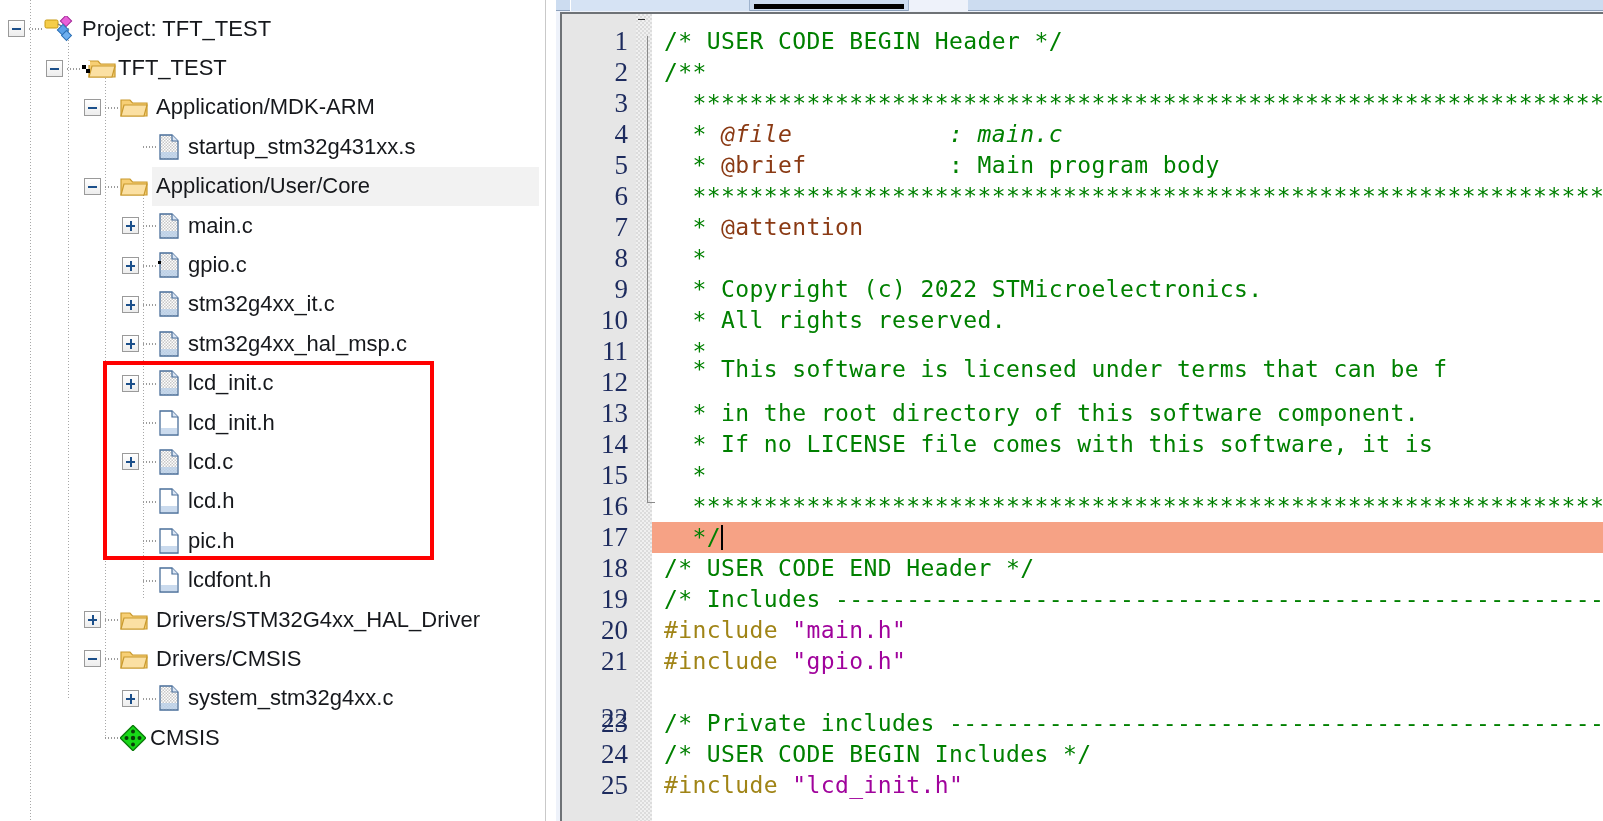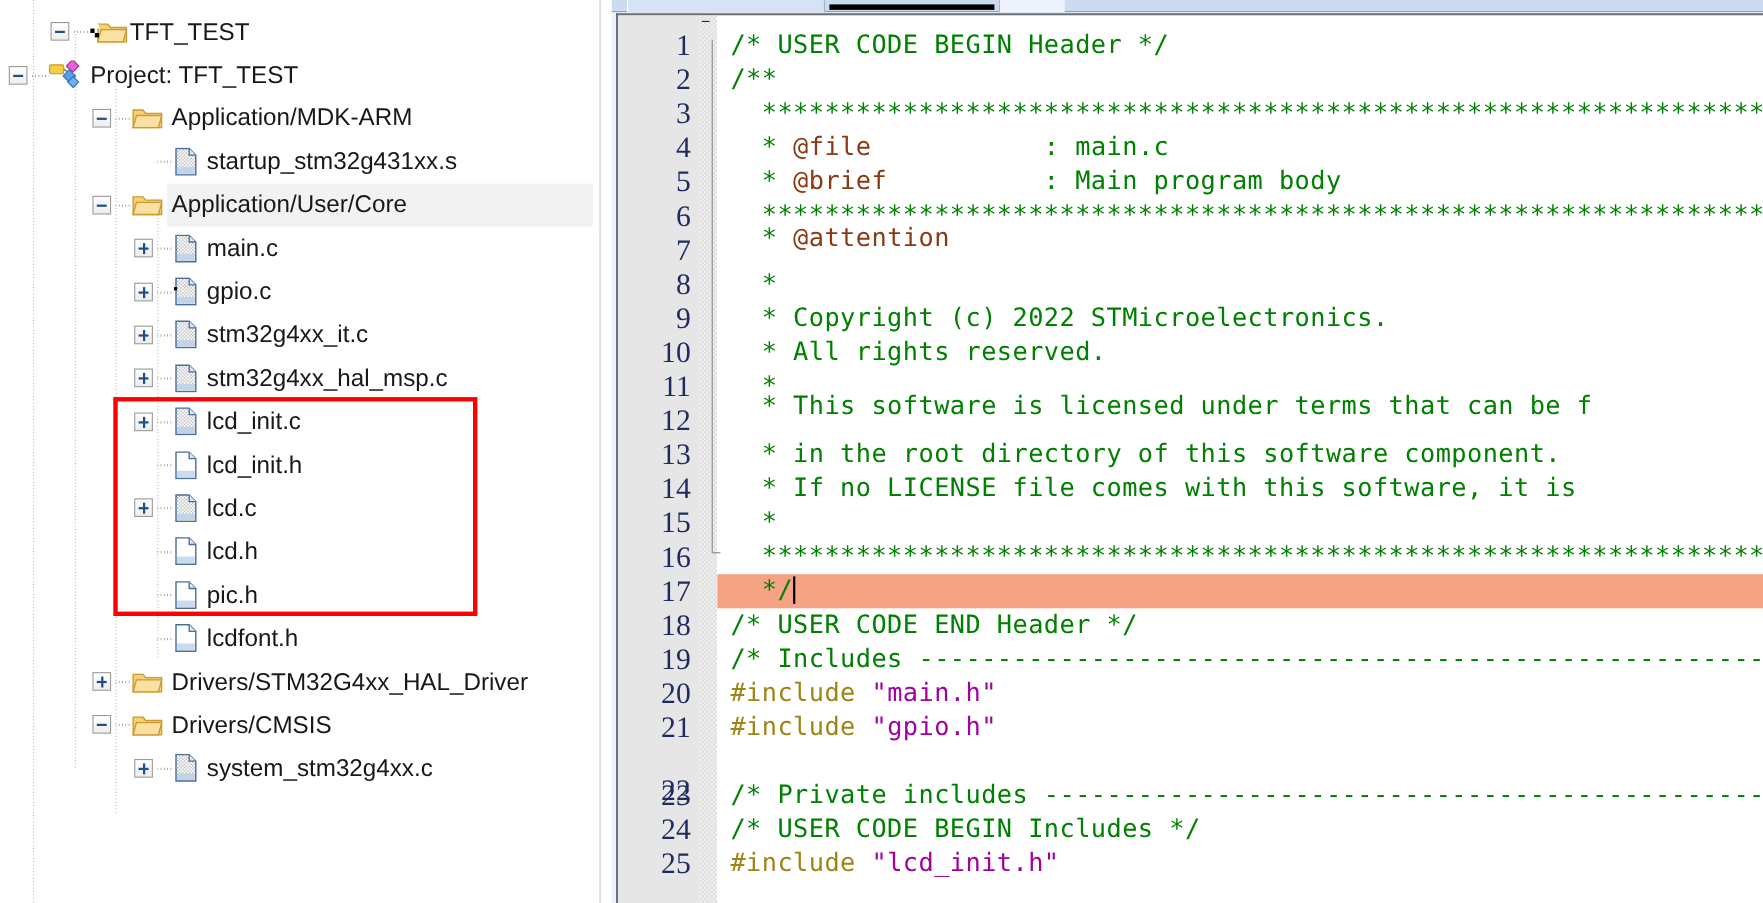--- a/index.html
+++ b/index.html
@@ -200,49 +200,49 @@
 
 <div id="root">
 
   <div id="project-pane">
     <div id="tree">
         <div class="vguide" style="left: 30px; top: 0px; height: 821px;"></div>
         <div class="vguide" style="left: 68px; top: 28px; height: 672px;"></div>
         <div class="vguide" style="left: 105px; top: 66px; height: 674px;"></div>
         <div class="vguide" style="left: 143px; top: 186px; height: 414px;"></div>
         <div class="row">
+          <span class="indent" style="width: 8px;"></span>
+          <span class="exp"></span>
+          <span class="dots"></span>
+          <span class="ic ic-project"><svg width="30" height="26" viewBox="0 0 30 26" xmlns="http://www.w3.org/2000/svg">
+              <rect x="1" y="4" width="13" height="8" rx="1.5" fill="#f5cd4a" stroke="#c79a12"></rect>
+              <path d="M14 8 L19 11" stroke="#7a7a7a" stroke-width="1.4"></path>
+              <rect x="18" y="1" width="8" height="8" transform="rotate(45 22 5)" fill="#e860d8" stroke="#a12a96"></rect>
+              <rect x="15" y="10" width="8" height="8" transform="rotate(45 19 14)" fill="#5aa0e8" stroke="#2a6fb5"></rect>
+              <rect x="19" y="16" width="7" height="7" transform="rotate(45 22.5 19.5)" fill="#6fb0f0" stroke="#2a6fb5"></rect>
+            </svg></span>
+          <span class="label">Project: TFT_TEST</span>
+        </div>
+        <div class="row">
           <span class="indent" style="width: 46px;"></span>
           <span class="exp"></span>
           <span class="dots"></span>
           <span class="ic ic-folder"><svg width="34" height="22" viewBox="0 0 34 22" xmlns="http://www.w3.org/2000/svg">
               <path d="M7 4 h9 l2.5 3 H33 v13 H7 Z" fill="#f7cf75" stroke="#c99a2e" stroke-width="1.2"></path>
               <path d="M10 9 H33 L30 20 H7 Z" fill="#fbe0a3" stroke="#c99a2e" stroke-width="1.2"></path>
               <g>
                 <rect x="0" y="8" width="4" height="4" fill="#000"></rect>
                 <rect x="4" y="12" width="4" height="4" fill="#000"></rect>
                 <rect x="4" y="4" width="4" height="4" fill="#fff"></rect>
                 <rect x="0" y="12" width="4" height="4" fill="#fff"></rect>
               </g>
             </svg></span>
           <span class="label">TFT_TEST</span>
         </div>
         <div class="row">
-          <span class="indent" style="width: 8px;"></span>
-          <span class="exp"></span>
-          <span class="dots"></span>
-          <span class="ic ic-project"><svg width="30" height="26" viewBox="0 0 30 26" xmlns="http://www.w3.org/2000/svg">
-              <rect x="1" y="4" width="13" height="8" rx="1.5" fill="#f5cd4a" stroke="#c79a12"></rect>
-              <path d="M14 8 L19 11" stroke="#7a7a7a" stroke-width="1.4"></path>
-              <rect x="18" y="1" width="8" height="8" transform="rotate(45 22 5)" fill="#e860d8" stroke="#a12a96"></rect>
-              <rect x="15" y="10" width="8" height="8" transform="rotate(45 19 14)" fill="#5aa0e8" stroke="#2a6fb5"></rect>
-              <rect x="19" y="16" width="7" height="7" transform="rotate(45 22.5 19.5)" fill="#6fb0f0" stroke="#2a6fb5"></rect>
-            </svg></span>
-          <span class="label">Project: TFT_TEST</span>
-        </div>
-        <div class="row">
           <span class="indent" style="width: 84px;"></span>
           <span class="exp"></span>
           <span class="dots"></span>
           <span class="ic ic-folder"><svg width="28" height="22" viewBox="0 0 28 22" xmlns="http://www.w3.org/2000/svg">
               <path d="M1 4 h9 l2.5 3 H27 v13 H1 Z" fill="#f7cf75" stroke="#c99a2e" stroke-width="1.2"></path>
               <path d="M4 9 H27 L24 20 H1 Z" fill="#fbe0a3" stroke="#c99a2e" stroke-width="1.2"></path>
             </svg></span>
           <span class="label">Application/MDK-ARM</span>
         </div>
         <div class="row">
@@ -462,20 +462,34 @@
                   <rect width="3" height="3" fill="#ffffff"></rect>
                   <rect width="1.5" height="1.5" fill="#c8c8c8"></rect>
                   <rect x="1.5" y="1.5" width="1.5" height="1.5" fill="#c8c8c8"></rect>
                 </pattern>
               </defs>
               <path d="M2 1 h12 l6 6 v18 H2 Z" fill="url(#hatchn)" stroke="#4a6f9a" stroke-width="1.3"></path>
               <path d="M14 1 v6 h6" fill="#dbe6f4" stroke="#4a6f9a" stroke-width="1.2"></path>
               <path d="M3 18 h16 v6 H3 Z" fill="#b9cfe8" opacity="0.8"></path>
             </svg></span>
           <span class="label">system_stm32g4xx.c</span>
+        </div>
+        <div class="row">
+          <span class="indent" style="width: 84px;"></span>
+          <span class="exp-spacer"></span>
+          <span class="dots"></span>
+          <span class="ic ic-doc"><svg width="26" height="26" viewBox="0 0 26 26" xmlns="http://www.w3.org/2000/svg">
+              <rect x="4" y="4" width="18" height="18" transform="rotate(45 13 13)" fill="#18d818" stroke="#0a7a0a" stroke-width="1.3"></rect>
+              <circle cx="13" cy="6.5" r="2" fill="#0a3d0a"></circle>
+              <circle cx="6.5" cy="13" r="2" fill="#0a3d0a"></circle>
+              <circle cx="19.5" cy="13" r="2" fill="#0a3d0a"></circle>
+              <circle cx="13" cy="19.5" r="2" fill="#0a3d0a"></circle>
+              <circle cx="13" cy="13" r="2.2" fill="#0a3d0a"></circle>
+            </svg></span>
+          <span class="label">CMSIS</span>
         </div>
       </div>
     <div id="red-box"></div>
   </div>
 
   <div id="editor-pane">
 
     <div id="tabstrip">
       <div id="tab-active"></div>
       <div id="tab-underline"></div>
@@ -512,24 +526,24 @@
         </div>
       <div id="foldcol">
         <div id="fold-box"></div>
         <div id="fold-line"></div>
         <div id="fold-foot"></div>
       </div>
       <div id="code-area">
           <div class="cl" style="top: 12px;"><span class="cmt">/* USER CODE BEGIN Header */</span></div>
           <div class="cl" style="top: 43px;"><span class="cmt">/**</span></div>
           <div class="cl" style="top: 74px;"><span class="cmt">  ******************************************************************************</span></div>
-          <div class="cl" style="top: 105px;"><span class="cmt">  * </span><span class="dox">@file</span><span class="cmt">           : main.c</span></div>
+          <div class="cl" style="top: 105px; font-style: italic;"><span class="cmt">  * </span><span class="dox">@file</span><span class="cmt">           : main.c</span></div>
           <div class="cl" style="top: 136px;"><span class="cmt">  * </span><span class="dox">@brief</span><span class="cmt">          : Main program body</span></div>
           <div class="cl" style="top: 167px;"><span class="cmt">  ******************************************************************************</span></div>
-          <div class="cl" style="top: 188px;"><span class="cmt">  * </span><span class="dox">@attention</span><span class="cmt"></span></div>
+          <div class="cl" style="top: 198px;"><span class="cmt">  * </span><span class="dox">@attention</span><span class="cmt"></span></div>
           <div class="cl" style="top: 229px;"><span class="cmt">  *</span></div>
           <div class="cl" style="top: 260px;"><span class="cmt">  * Copyright (c) 2022 STMicroelectronics.</span></div>
           <div class="cl" style="top: 291px;"><span class="cmt">  * All rights reserved.</span></div>
           <div class="cl" style="top: 322px;"><span class="cmt">  *</span></div>
           <div class="cl" style="top: 340px;"><span class="cmt">  * This software is licensed under terms that can be f</span></div>
           <div class="cl" style="top: 384px;"><span class="cmt">  * in the root directory of this software component.</span></div>
           <div class="cl" style="top: 415px;"><span class="cmt">  * If no LICENSE file comes with this software, it is</span></div>
           <div class="cl" style="top: 446px;"><span class="cmt">  *</span></div>
           <div class="cl" style="top: 477px;"><span class="cmt">  ******************************************************************************</span></div>
           <div class="cl hl-row" style="top: 508px;"><span class="cmt">  */</span><span class="caret"></span></div>

